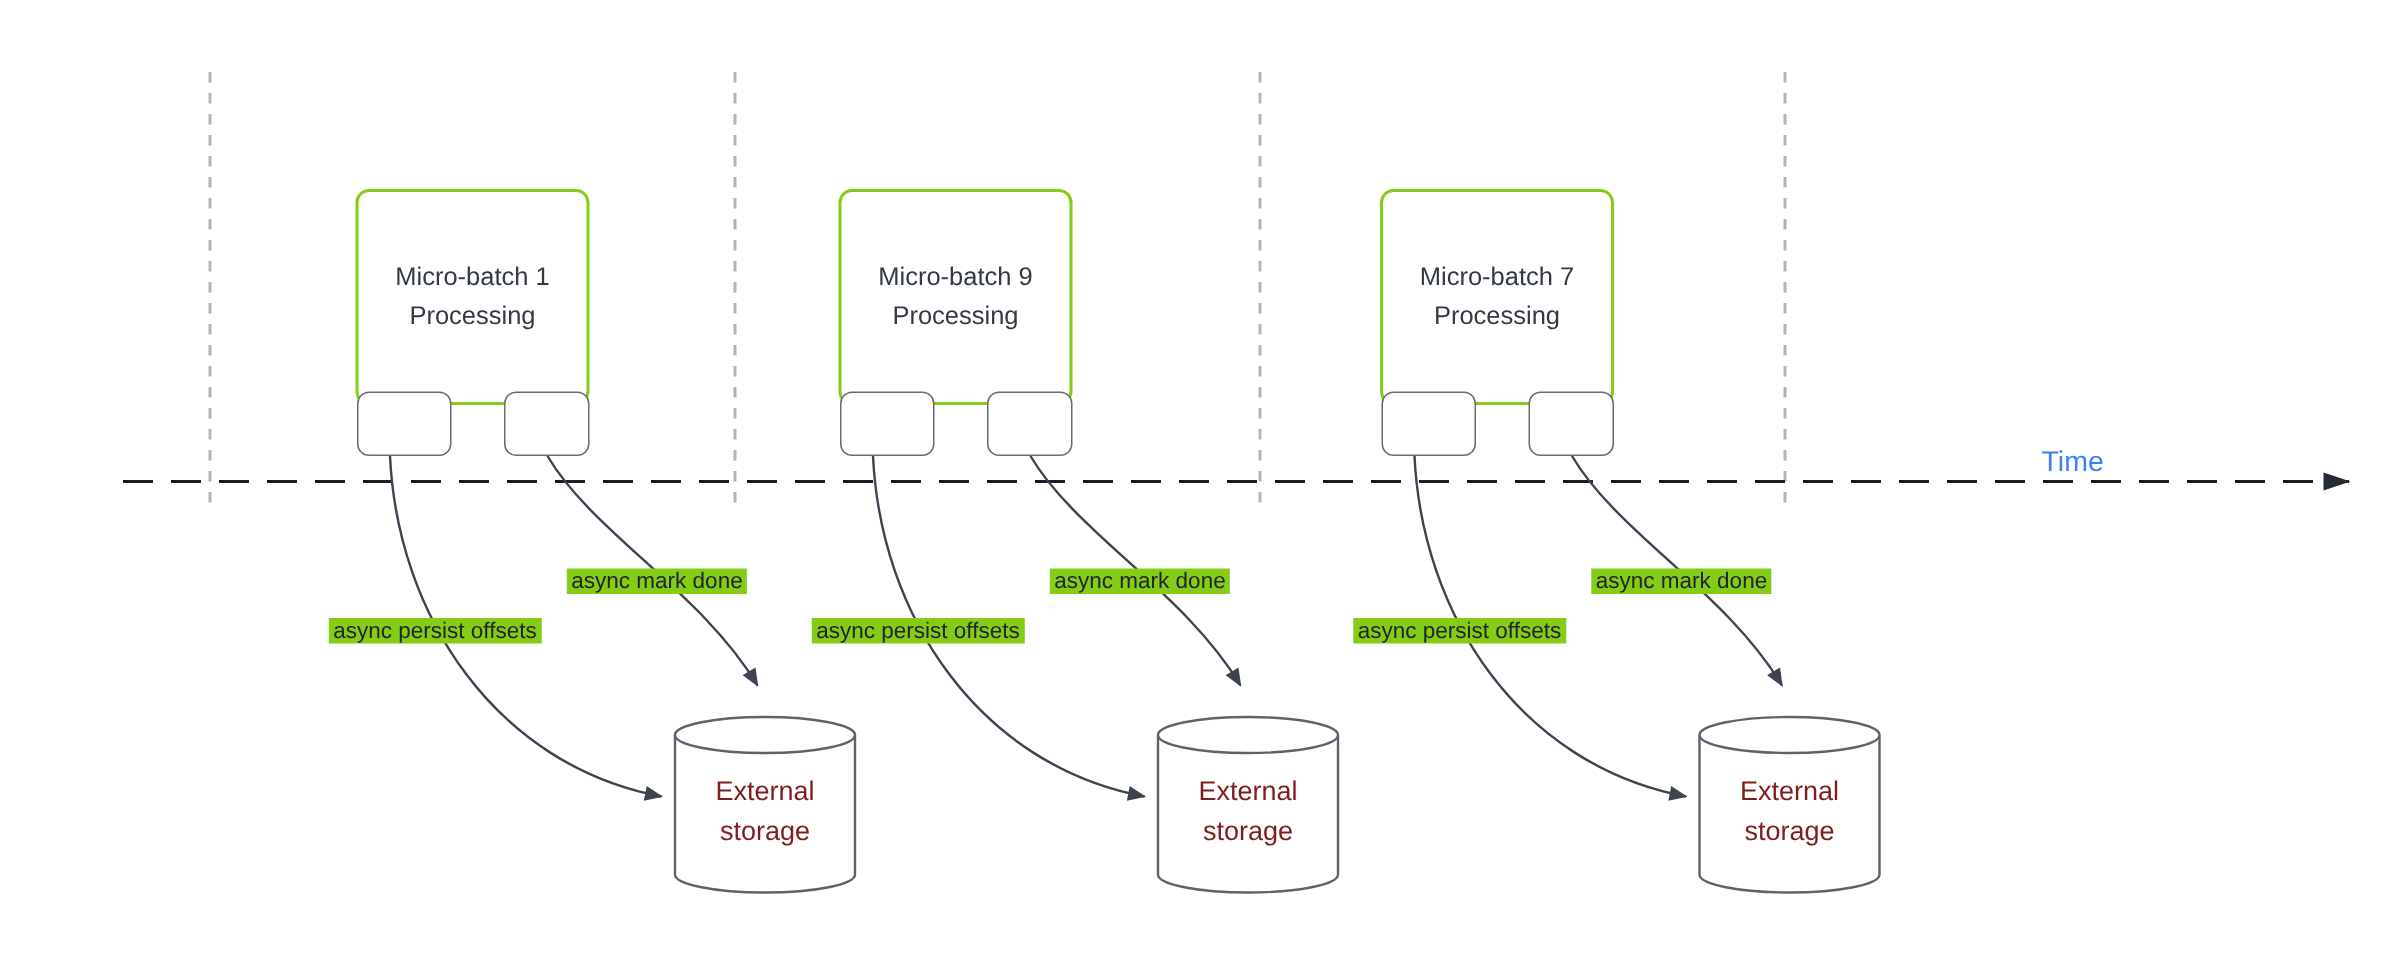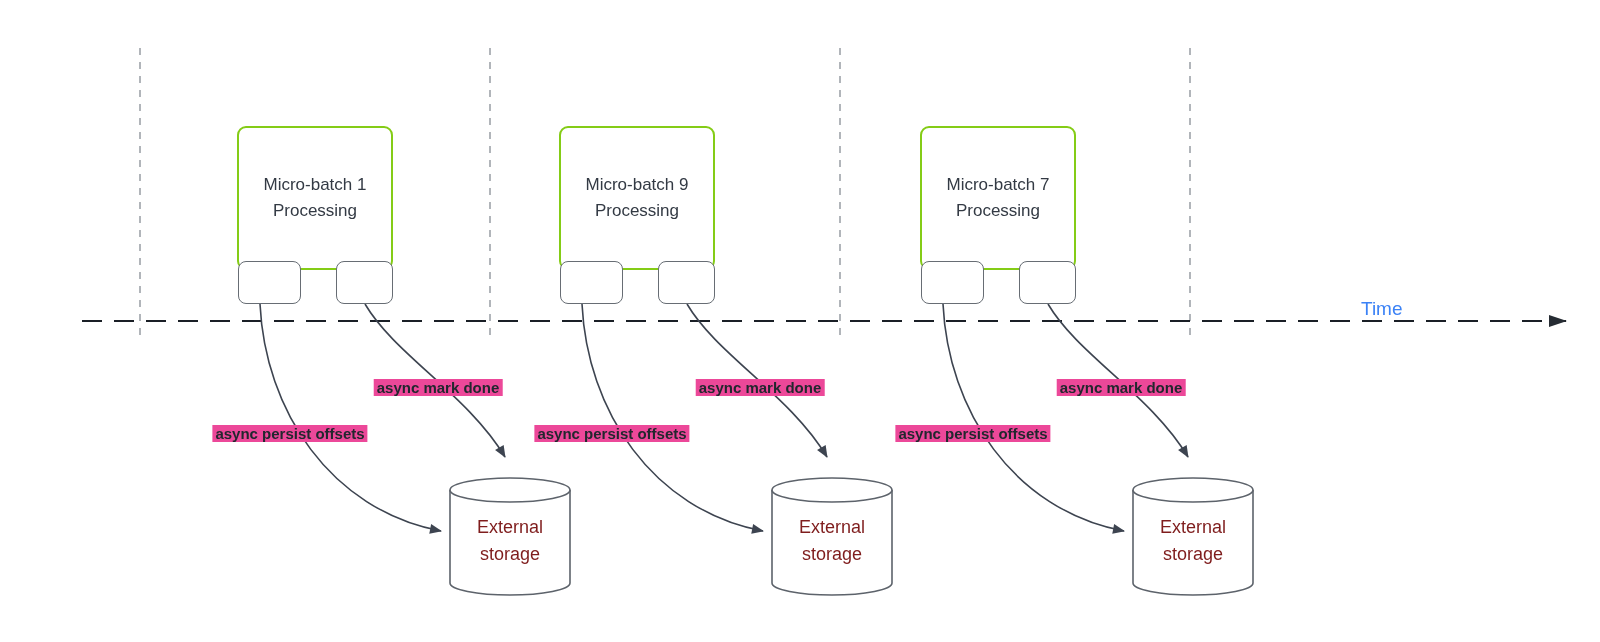--- a/index.html
+++ b/index.html
@@ -20,24 +20,24 @@
     font-size:17px;line-height:26px;color:#333a44;white-space:pre-line;
   }
   .smallbox{
     position:absolute;top:261px;height:43px;box-sizing:border-box;
     border:1.5px solid #676d74;border-radius:8px;background:#fff;
   }
   .smallbox.sa{left:238px;width:63px;}
   .smallbox.sb{left:336px;width:57px;}
   .alabel{
     position:absolute;transform:translateX(-50%);
-    font-size:15px;font-weight:bold;color:#22272e;background:#ec4899;
+    font-size:15px;font-weight:normal;color:#22272e;background:#84cc16;
     padding:0 3px;white-space:nowrap;text-align:right;
   }
-  .alabel.persist{left:290px;top:425px;}
+  .alabel.persist{left:290px;top:412px;}
   .alabel.done{left:438px;top:379px;}
   .storelabel{
     position:absolute;left:510px;top:514px;transform:translateX(-50%);
     text-align:center;font-size:18px;line-height:27px;color:#7f1d1d;white-space:pre-line;
   }
   .timelabel{
     position:absolute;left:1361px;top:258px;font-size:19px;color:#3b82f6;margin-top:40px;
   }
 </style>
 </head>

